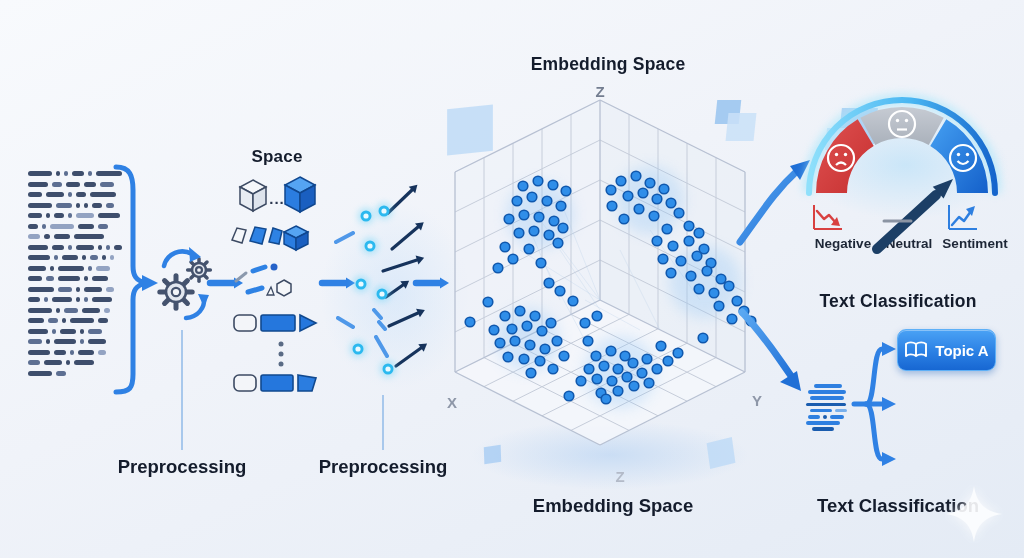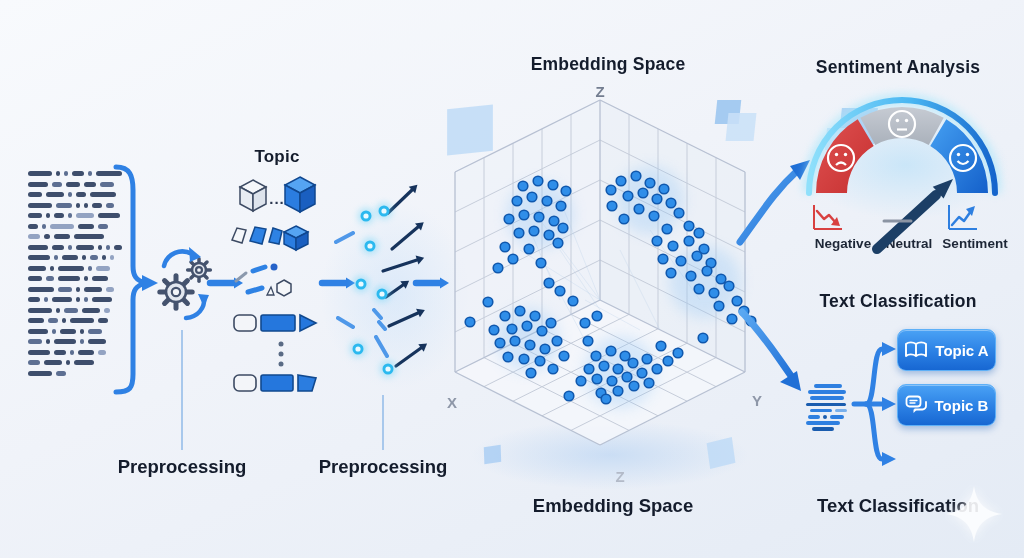--- a/index.html
+++ b/index.html
@@ -437,32 +437,31 @@
       <path d="M866,404 C876,404 872,459 882,459"></path>
     </g>
     <g fill="#2f81e4">
       <polygon points="882,342 896,349 882,356"></polygon>
       <polygon points="882,397 896,404 882,411"></polygon>
       <polygon points="882,452 896,459 882,466"></polygon>
     </g>
   </svg>
 
   <div class="txt biglabel" style="left:182px;top:456px;text-align:center;">Preprocessing</div>
-  <div class="txt title" style="left:277px;top:147px;font-size:17px;">Topic</div>
+  <div class="txt title" style="left:277px;top:147px;font-size:17px;">Space</div>
   <div class="txt" style="left:277px;top:190px;font-size:15px;font-weight:bold;color:#2b3750;letter-spacing:1px;">...</div>
   <div class="txt biglabel" style="left:383px;top:456px;">Preprocessing</div>
 
   <div class="txt title" style="left:608px;top:54px;">Embedding Space</div>
   <div class="txt axis" style="left:600px;top:83px;color:#737d90;">Z</div>
   <div class="txt axis" style="left:452px;top:394px;">X</div>
   <div class="txt axis" style="left:757px;top:392px;">Y</div>
   <div class="txt axis axis-faint" style="left:620px;top:468px;">Z</div>
   <div class="txt biglabel" style="left:613px;top:495px;">Embedding Space</div>
 
-  <div class="txt title" style="left:898px;top:57px;">Sentiment Analysis</div>
   <div class="txt minilabel" style="left:831px;top:236px;">Negative</div>
   <div class="txt minilabel" style="left:897px;top:236px;">Neutral</div>
   <div class="txt minilabel" style="left:963px;top:236px;">Sentiment</div>
 
   <div class="txt title" style="left:898px;top:291px;">Text Classification</div>
   <div class="txt biglabel" style="left:898px;top:495px;">Text Classification</div>
 
   <div id="doc-lines">
       <div class="doc-line">
         <span class="c-d" style="width: 24px;"></span>
@@ -637,26 +636,17 @@
         <span class="c-bd" style="width: 22px;"></span>
       </div>
     </div>
 
   <div class="topic-btn" style="top:329px;">
     <svg width="24" height="18" viewBox="0 0 24 18">
       <path d="M12,3 C9,0.8 4.5,0.8 2,3 V15 C4.5,12.8 9,12.8 12,15 C15,12.8 19.5,12.8 22,15 V3 C19.5,0.8 15,0.8 12,3 Z M12,3 V15" fill="none" stroke="#fff" stroke-width="1.9" stroke-linejoin="round"></path>
     </svg>
     <span class="lbl">Topic A</span>
   </div>
-  <div class="topic-btn" style="top:384px;">
-    <svg width="23" height="20" viewBox="0 0 23 20">
-      <rect x="1.5" y="1.5" width="14" height="10" rx="3" fill="none" stroke="#fff" stroke-width="1.8"></rect>
-      <path d="M5,5.5 H12 M5,8 H10" stroke="#fff" stroke-width="1.3" stroke-linecap="round"></path>
-      <path d="M10,14.5 H17.5 A3.5,3.5 0 0 0 21,11 V7" fill="none" stroke="#fff" stroke-width="1.8" stroke-linecap="round"></path>
-      <path d="M12,14.5 L8.5,18 V14.5 Z" fill="#fff"></path>
-    </svg>
-    <span class="lbl">Topic B</span>
-  </div>
 
   <svg class="sparkle" style="left:946px;top:486px;" width="56" height="56" viewBox="0 0 56 56">
     <path d="M28,0 C30.5,17 39,25.5 56,28 C39,30.5 30.5,39 28,56 C25.5,39 17,30.5 0,28 C17,25.5 25.5,17 28,0 Z" fill="#fdfeff"></path>
   </svg>
 </div>
 
 </body></html>

